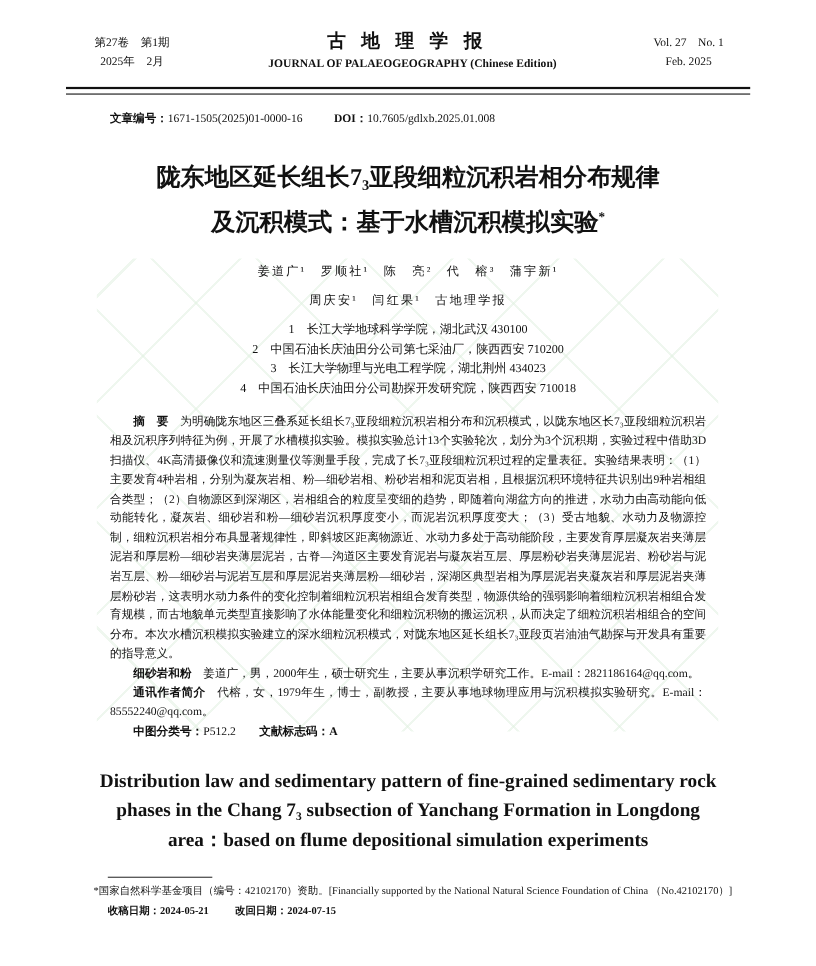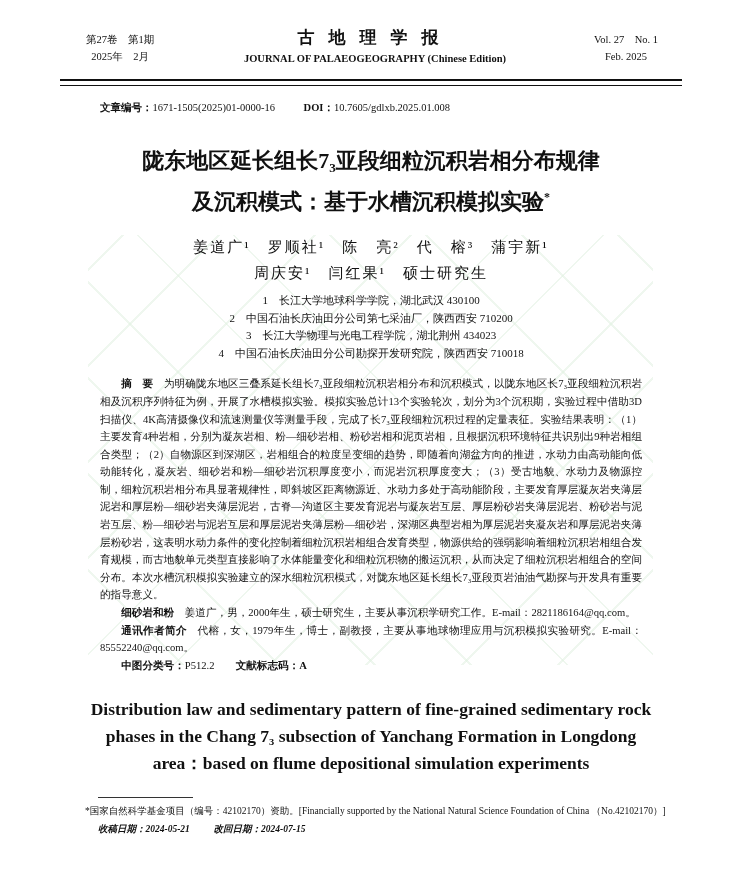--- a/index.html
+++ b/index.html
@@ -34,41 +34,41 @@
   .double-rule{margin-top:12px;height:4px;border-top:2px solid #111;border-bottom:1px solid #111;}
 
   
   .meta-line{margin:15px 0 0 40px;font-size:10.5px;}
   .meta-line b{font-weight:bold;}
   .meta-doi{margin-left:26px;}
 
   
   .title-cn{margin-top:28px;text-align:center;font-size:22px;font-weight:bold;line-height:36px;}
   .title-cn sup{font-size:12px;}
-  .authors{margin-top:14px;text-align:center;font-size:15px;line-height:26px;letter-spacing:2px;}
+  .authors{margin-top:14px;text-align:center;font-size:11px;line-height:26px;letter-spacing:2px;}
   .affils{margin-top:6px;text-align:center;font-size:11px;line-height:17.5px;}
 
   
   .abstract-block{margin:13px 40px 0 40px;font-size:10.6px;line-height:17.6px;text-align:justify;}
   .abstract-block p{margin:0;text-indent:2em;}
   .lbl{font-weight:bold;margin-right:1em;}
   .kwline{margin:0 40px;font-size:10.6px;line-height:17.6px;text-indent:2em;}
   .kw{margin-right:1.1em;}
   .bio{margin:0 40px;font-size:10.6px;line-height:17.6px;text-align:justify;text-indent:2em;}
   .clc{margin:0 40px;font-size:10.6px;line-height:17.6px;text-indent:2em;}
   .clc b{font-weight:bold;}
   .clc .gap{display:inline-block;width:2em;}
 
   
   .title-en{margin-top:22px;text-align:center;font-size:17.5px;font-weight:bold;line-height:27px;}
 
   
   .fnrule{margin:20px 0 6px 38px;width:95px;border-top:1px solid #333;}
   .footnote{margin-left:6px;font-size:9.5px;line-height:15.5px;text-align:justify;text-indent:2em;}
-  .dates{margin:2px 0 0 38px;font-size:9.5px;line-height:15.5px;font-weight:bold;font-style:italic;}
+  .dates{margin:2px 0 0 38px;font-size:9.5px;line-height:15.5px;font-weight:bold;}
   .dates .d2{margin-left:2.5em;}
 </style>
 </head>
 <body>
 
 <div class="page">
   <div class="watermark"></div>
 
   <div class="content">
 
@@ -93,21 +93,21 @@
       <span class="meta-doi"><b>DOI：</b><span>10.7605/gdlxb.2025.01.008</span></span>
     </div>
 
     <div class="title-cn">
       <div>陇东地区延长组长7₃亚段细粒沉积岩相分布规律</div>
       <div><span>及沉积模式：基于水槽沉积模拟实验</span><sup>*</sup></div>
     </div>
 
     <div class="authors">
       <div>姜道广¹　罗顺社¹　陈　亮²　代　榕³　蒲宇新¹</div>
-      <div>周庆安¹　闫红果¹　硕士研究生</div>
+      <div>周庆安¹　闫红果¹　古地理学报</div>
     </div>
 
     <div class="affils">
       <div>1　长江大学地球科学学院，湖北武汉 430100</div>
       <div>2　中国石油长庆油田分公司第七采油厂，陕西西安 710200</div>
       <div>3　长江大学物理与光电工程学院，湖北荆州 434023</div>
       <div>4　中国石油长庆油田分公司勘探开发研究院，陕西西安 710018</div>
     </div>
 
     <div class="abstract-block">

